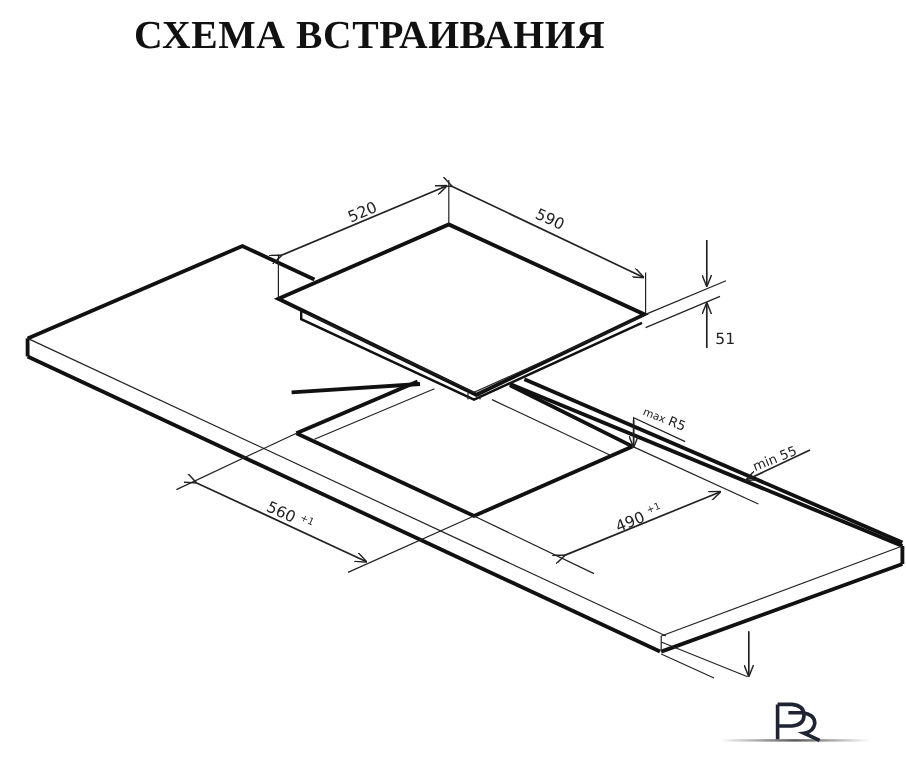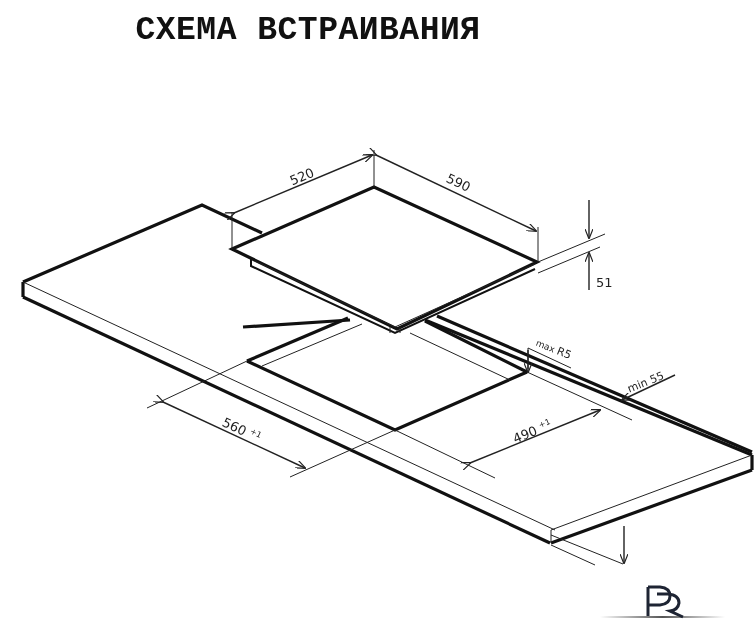--- a/index.html
+++ b/index.html
@@ -1,17 +1,17 @@
 <!DOCTYPE html>
 <html><head>
   <meta charset="utf-8">
   <style>
     html, body { margin: 0; padding: 0; background: #ffffff; }
     body { width: 755px; height: 640px; position: relative; overflow: hidden; font-family: "DejaVu Sans", sans-serif; }
-    .title { position: absolute; top: 12px; left: 0; width: 616px; text-align: center; font-family: Liberation Mono, monospace; font-weight: bold; font-size: 33px; letter-spacing: 0.5px; color: #111111; }
+    .title { position: absolute; top: 12px; left: 0; width: 616px; text-align: center; font-family: Liberation Serif, serif; font-weight: bold; font-size: 33px; letter-spacing: 0.5px; color: #111111; }
     svg.drawing { position: absolute; left: 0; top: 0; }
     .thick { stroke: #111; stroke-width: 3.2; fill: none; stroke-linejoin: miter; }
     .mid { stroke: #111; stroke-width: 2; fill: none; }
     .thin { stroke: #222; stroke-width: 1; fill: none; }
     .dim { stroke: #222; stroke-width: 1.4; fill: none; }
     .lbl { font-family: "DejaVu Sans", sans-serif; font-size: 13px; fill: #222; }
     .sup { font-family: "DejaVu Sans", sans-serif; font-size: 8px; fill: #222; }
     .small { font-family: "DejaVu Sans", sans-serif; font-size: 11px; fill: #222; }
   </style>
 </head>

